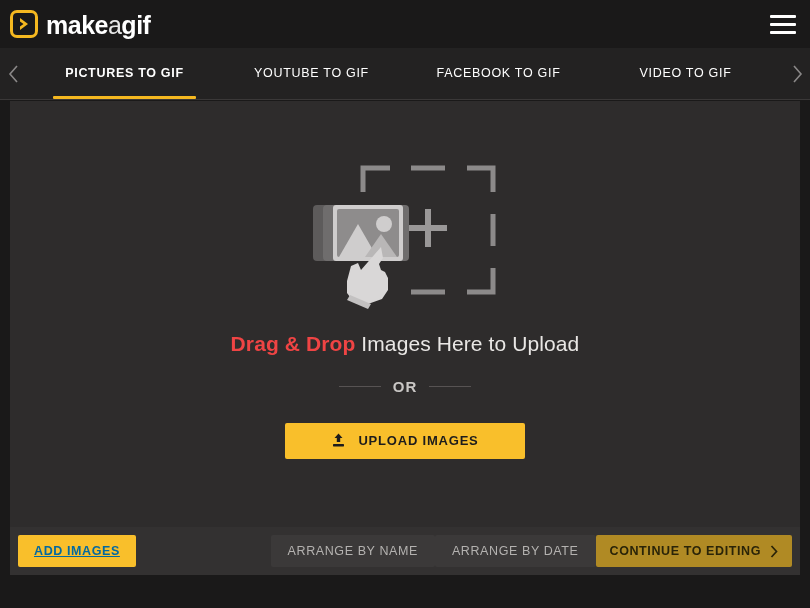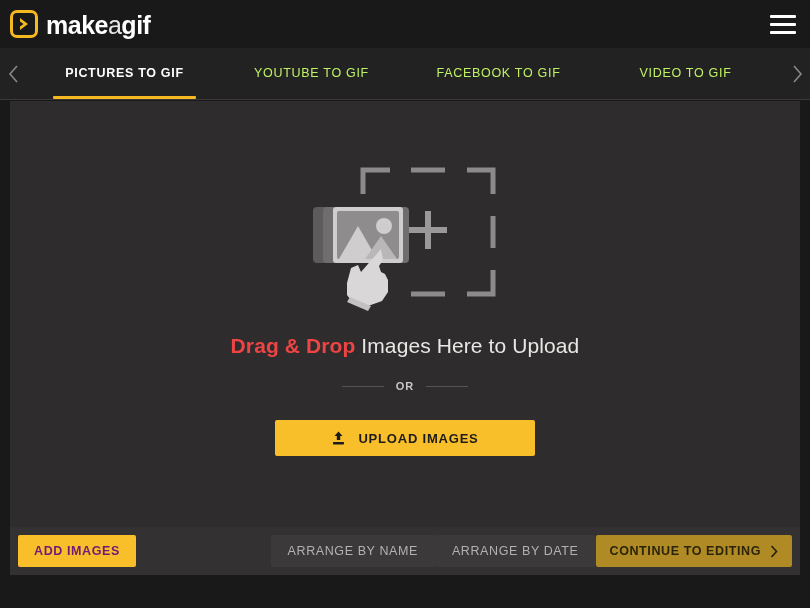--- a/index.html
+++ b/index.html
@@ -121,21 +121,21 @@
     align-items: stretch;
     padding: 0 5px;
   }
 
   .tab {
     flex: 1;
     position: relative;
     display: flex;
     align-items: center;
     justify-content: center;
-    color: #bef264;
+    color: #ffffff;
     font-size: 12.5px;
     letter-spacing: 0.7px;
     cursor: pointer;
     white-space: nowrap;
     padding-bottom: 2px;
   }
 
   .tab.active {
     color: #ffffff;
     font-weight: bold;
@@ -201,28 +201,28 @@
     gap: 12px;
     margin-bottom: 28px;
   }
   .or-line {
     width: 42px;
     height: 1px;
     background: #59five;
     background: #575353;
   }
   .or-text {
-    font-size: 11px;
+    font-size: 15px;
     font-weight: bold;
     color: #c9c7c5;
     letter-spacing: 1px;
   }
 
   .upload-btn {
-    width: 260px;
+    width: 240px;
     height: 36px;
     background: #f9bf2b;
     border: none;
     border-radius: 2px;
     display: flex;
     align-items: center;
     justify-content: center;
     gap: 12px;
     cursor: pointer;
     color: #1d1c1c;
@@ -259,23 +259,24 @@
     cursor: pointer;
     height: 32px;
     display: flex;
     align-items: center;
     justify-content: center;
     white-space: nowrap;
   }
 
   .btn-add {
     background: #f9bf2b;
-    color: #701a75;
+    color: #0369a1;
     font-weight: bold;
     padding: 12px 16px;
+    text-decoration: underline;
   }
 
   .btn-ghost {
     background: #3b3939;
     color: #b4b2b0;
     padding: 0 17px;
   }
 
   .btn-continue {
     background: #b08a24;

